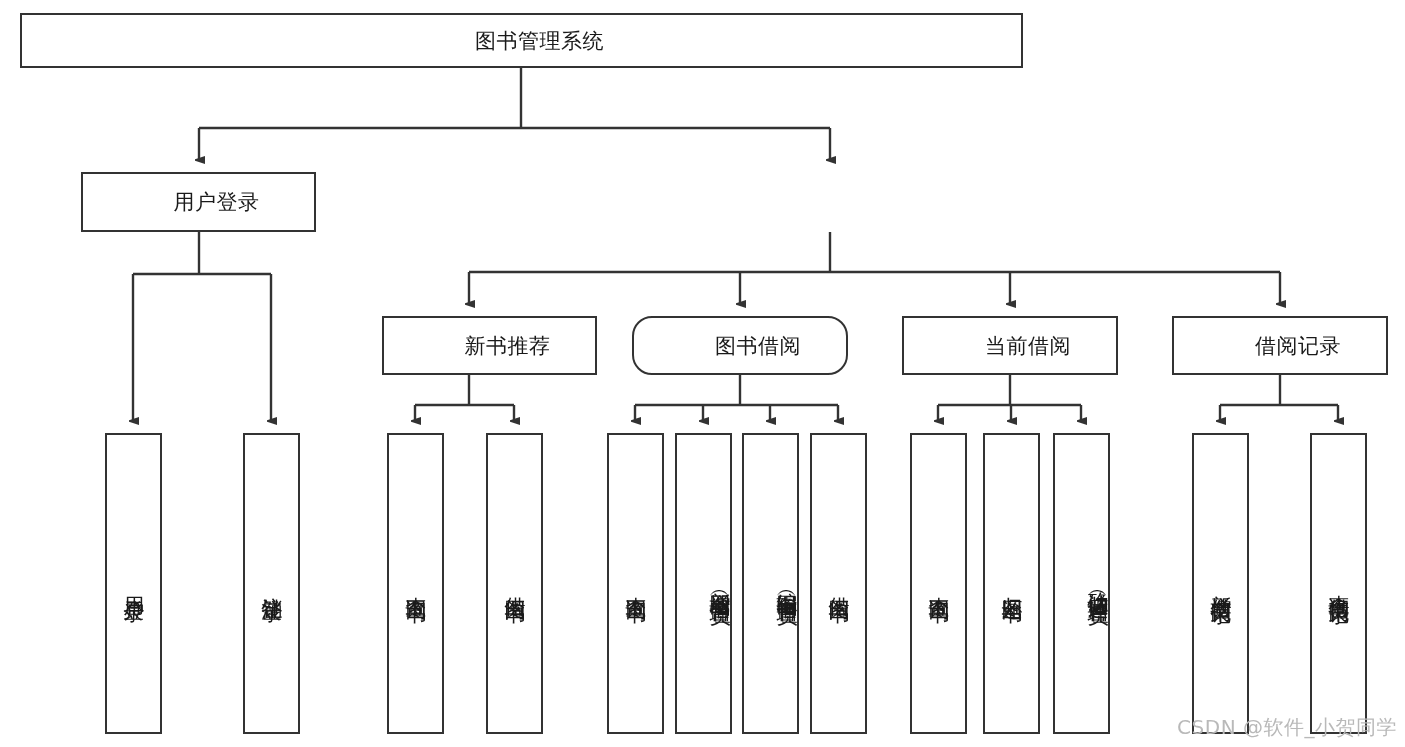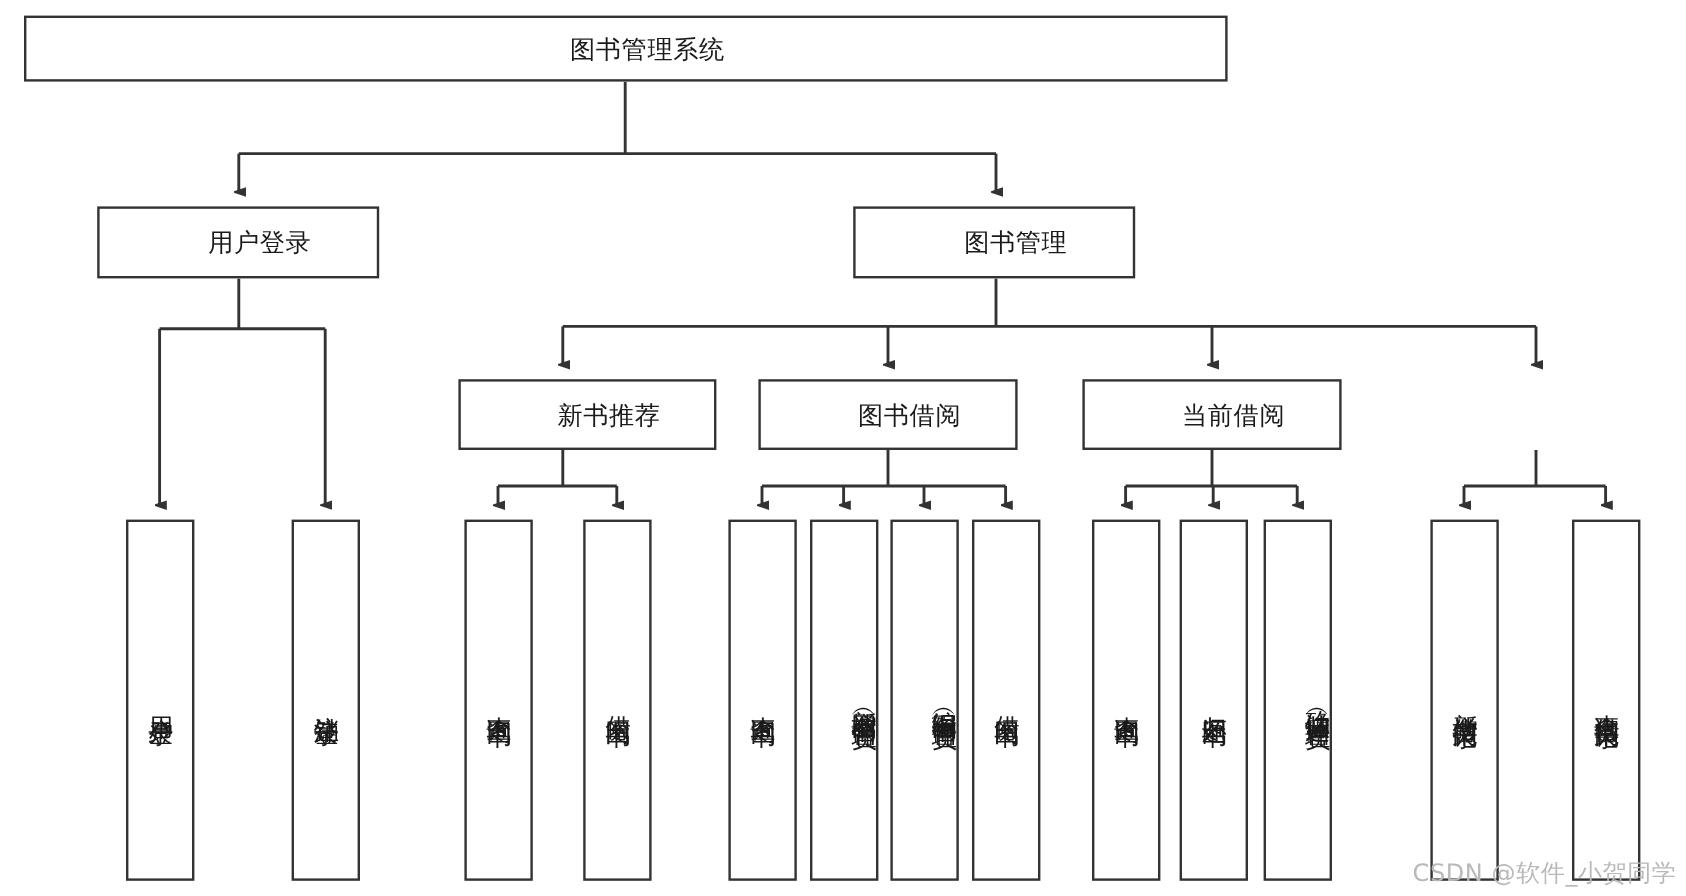--- a/index.html
+++ b/index.html
@@ -113,25 +113,25 @@
       <path d="M1280,375 L1280,405"></path>
       <path d="M1220,405 L1338,405"></path>
       <path d="M1220,405 L1220,421" marker-end="url(#arrow)"></path>
       <path d="M1338,405 L1338,421" marker-end="url(#arrow)"></path>
     </g>
   </svg>
 
   <div class="node h" id="n-root" style="left: 20px; top: 13px; width: 1003px; height: 55px;">图书管理系统</div>
 
   <div class="node h" id="n-l2-0" style="left: 81px; top: 172px; width: 235px; height: 60px;">用户登录</div>
-  <div class="node h" id="n-l2-1" style="left: 711px; top: 172px; width: 235px; height: 60px;">图书管理</div>
 
   <div class="node h" id="n-l3-0" style="left: 382px; top: 316px; width: 215px; height: 59px;">新书推荐</div>
-  <div class="node h" id="n-l3-1" style="left: 632px; top: 316px; width: 216px; height: 59px;">图书借阅</div>
+  <div class="node h" id="n-l3-1" style="left: 632px; top: 316px; width: 216px; height: 59px; border-radius: 20px;">图书借阅</div>
   <div class="node h" id="n-l3-2" style="left: 902px; top: 316px; width: 216px; height: 59px;">当前借阅</div>
+  <div class="node h" id="n-l3-3" style="left: 1172px; top: 316px; width: 216px; height: 59px;">借阅记录</div>
 
   <div class="node v" id="n-lf-0" style="left: 105px; top: 433px; width: 57px; height: 301px;">用户登录</div>
   <div class="node v" id="n-lf-1" style="left: 243px; top: 433px; width: 57px; height: 301px;">注销登录</div>
   <div class="node v" id="n-lf-2" style="left: 387px; top: 433px; width: 57px; height: 301px;">查询图书</div>
   <div class="node v" id="n-lf-3" style="left: 486px; top: 433px; width: 57px; height: 301px;">借阅图书</div>
   <div class="node v" id="n-lf-4" style="left: 607px; top: 433px; width: 57px; height: 301px;">查询图书</div>
   <div class="node v top" id="n-lf-5" style="left: 675px; top: 433px; width: 57px; height: 301px;">新增图书（管理员）</div>
   <div class="node v top" id="n-lf-6" style="left: 742px; top: 433px; width: 57px; height: 301px;">编辑图书（管理员）</div>
   <div class="node v" id="n-lf-7" style="left: 810px; top: 433px; width: 57px; height: 301px;">借阅图书</div>
   <div class="node v" id="n-lf-8" style="left: 910px; top: 433px; width: 57px; height: 301px;">查询图书</div>

